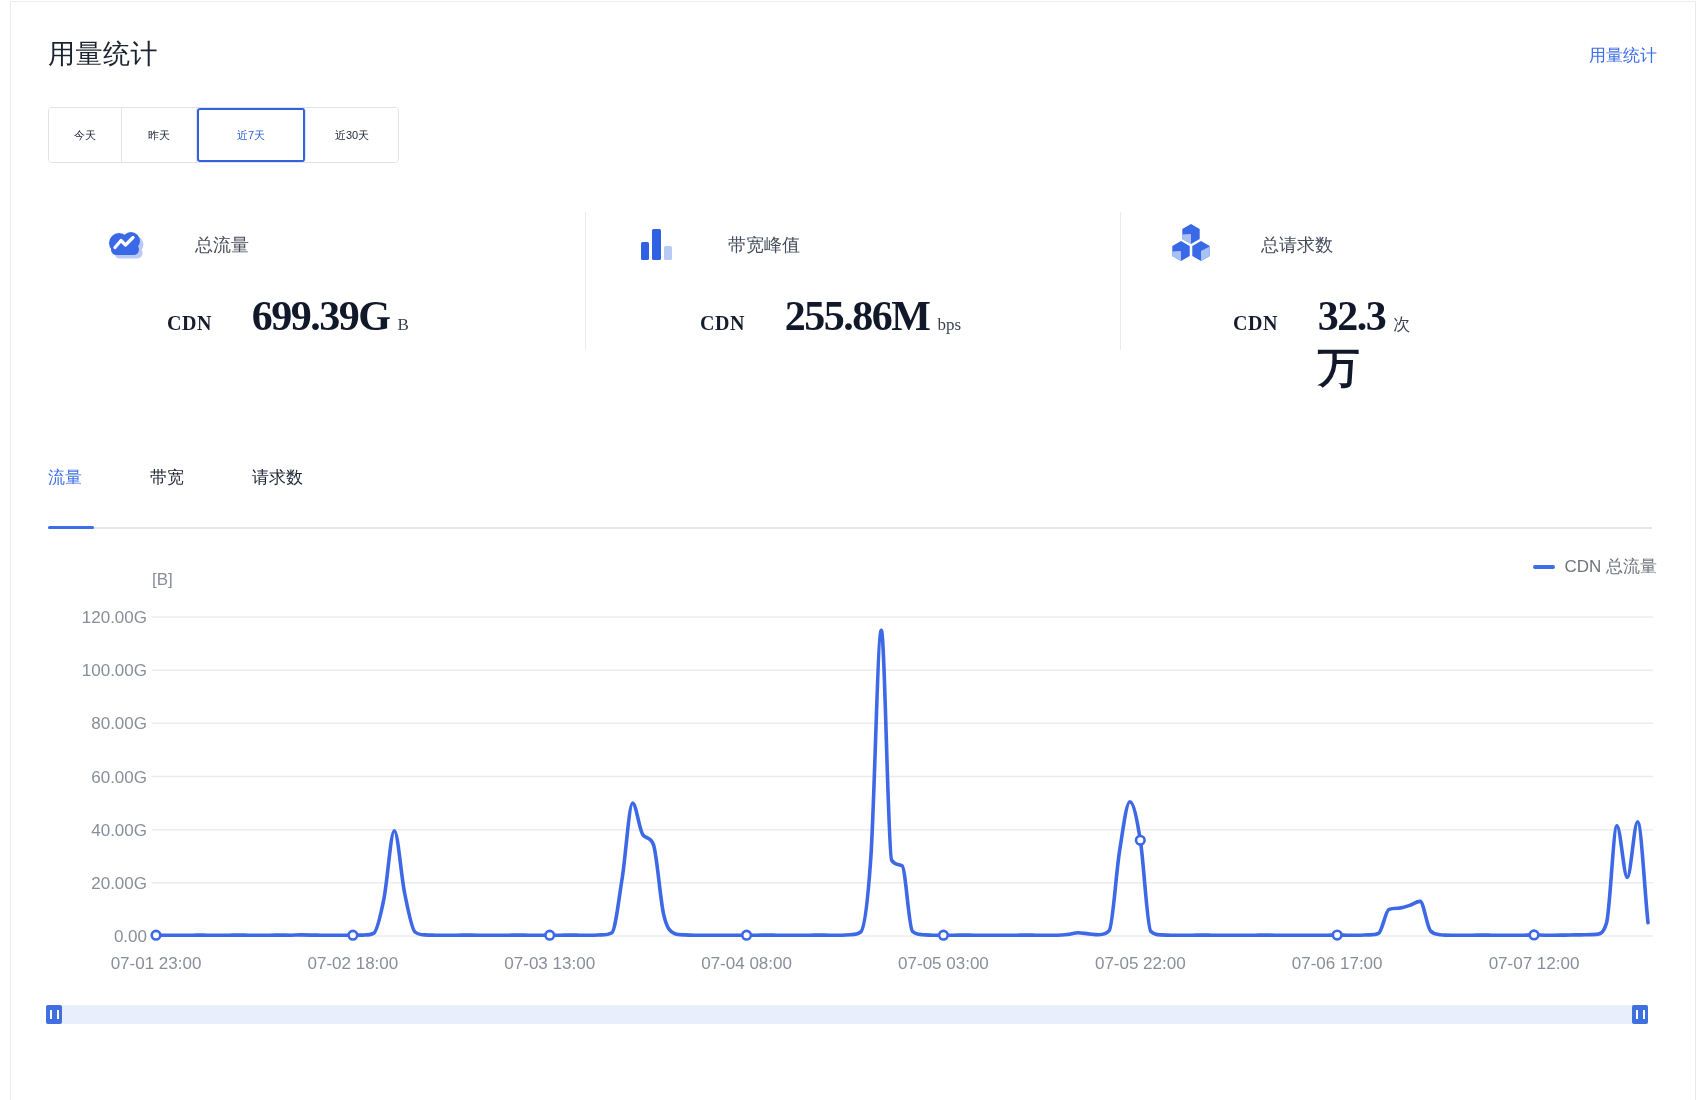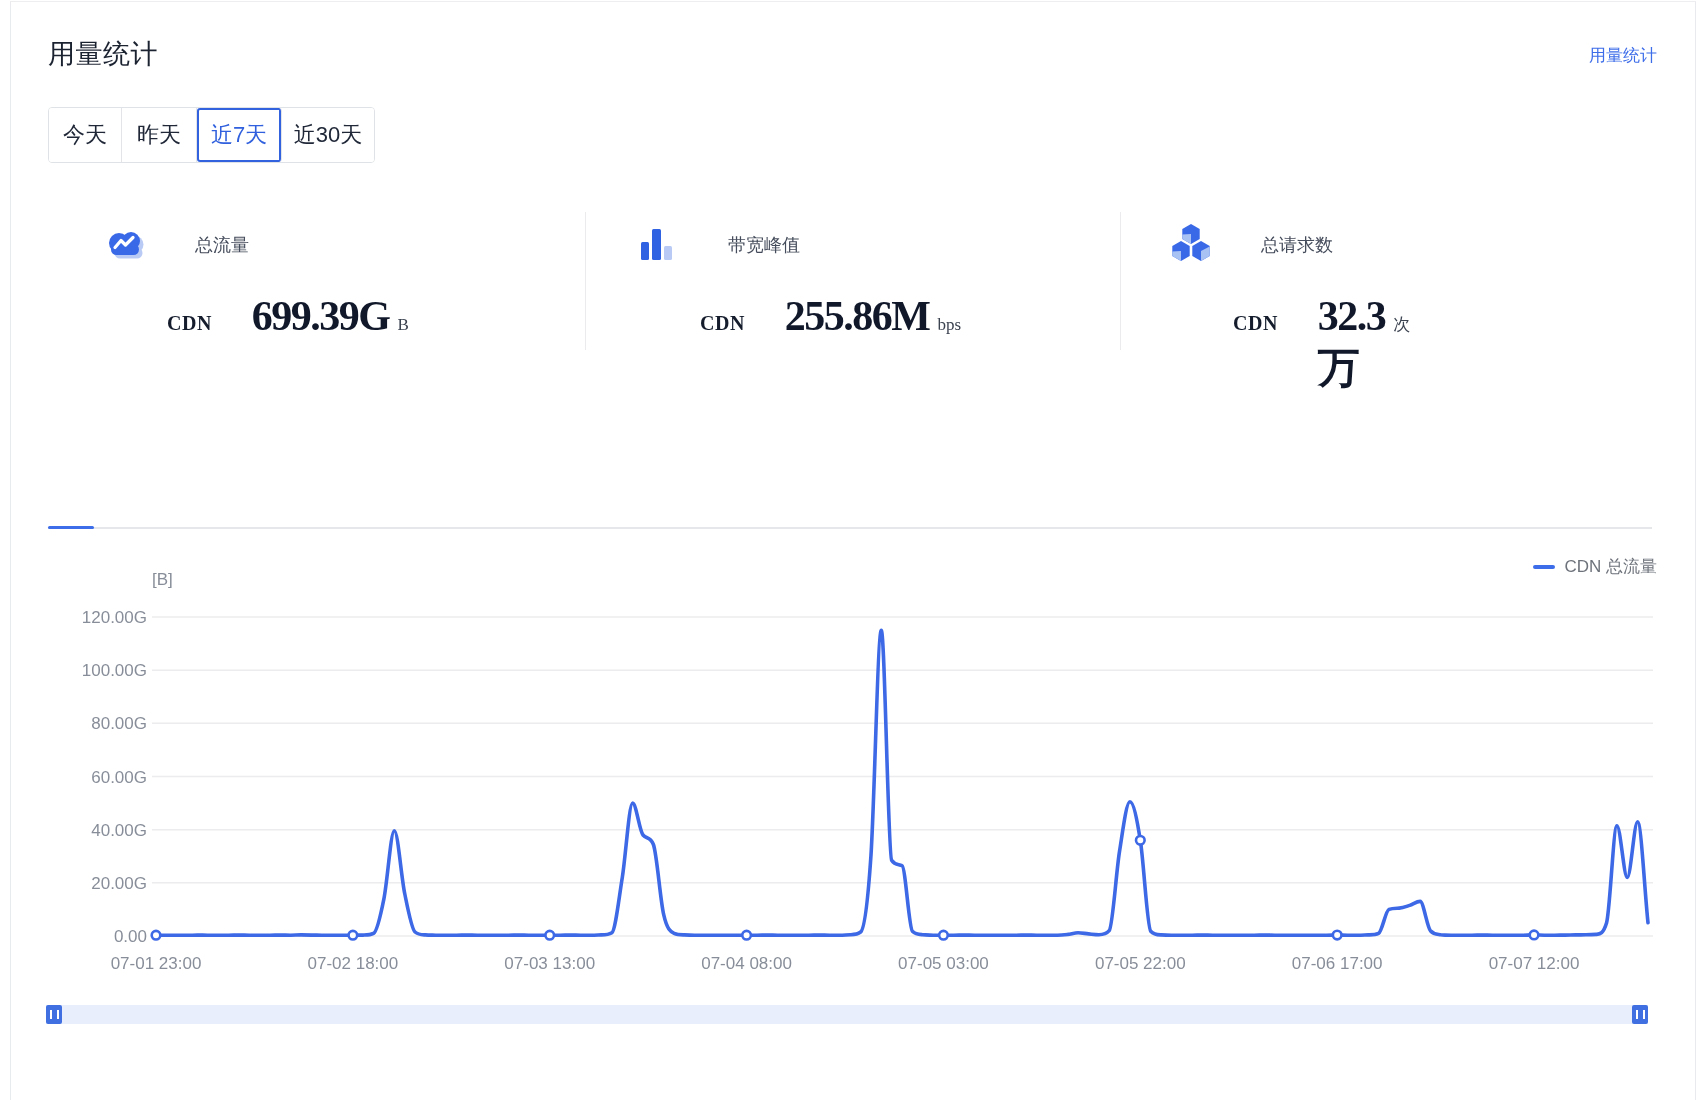--- a/index.html
+++ b/index.html
@@ -6,27 +6,27 @@
   #page{position:relative;width:1706px;height:1100px;background:#fff;overflow:hidden;
         font-family:"Liberation Sans","DejaVu Sans",sans-serif;color:#151d2d;}
   .frame{position:absolute;left:10px;top:1px;width:1684px;height:1099px;
          border-left:1px solid #e9eaee;border-right:1px solid #e9eaee;border-top:1px solid #eeeef1;pointer-events:none;}
   
   .title{position:absolute;left:48px;top:36px;font-size:27px;font-weight:400;color:#1b2230;letter-spacing:.5px;}
   .more-link{position:absolute;right:49px;top:44px;font-size:17px;color:#3d6de9;cursor:pointer;text-decoration:none;}
   
   .rtabs{position:absolute;left:48px;top:107px;height:56px;display:flex;
          border:1px solid #dfe2e6;border-radius:4px;background:#fff;box-sizing:border-box;}
-  .rtab{position:relative;height:54px;line-height:54px;text-align:center;font-size:22px;color:#202838;
+  .rtab{position:relative;height:54px;line-height:54px;text-align:center;font-size:11px;color:#202838;
         background:#fff;border:none;border-right:1px solid #e2e4e8;padding:0;cursor:pointer;
         font-family:inherit;box-sizing:border-box;}
   .rtab:first-child{border-radius:3px 0 0 3px;}
   .rtab:last-child{border-right:none;border-radius:0 3px 3px 0;}
   .rtab.selected{color:#3060dd;box-shadow:inset 0 0 0 2px #3262de;border-radius:3px;z-index:2;}
-  .w1{width:73px}.w2{width:75px}.w3{width:85px}.w4{width:92px}
+  .w1{width:73px}.w2{width:75px}.w3{width:109px}.w4{width:92px}
   
   .stats{position:absolute;left:0;top:0;}
   .vdiv{position:absolute;top:212px;width:1px;height:138px;background:#ebebee;}
   .card{position:absolute;top:222px;}
   .card-head{display:flex;align-items:center;gap:28px;}
   .card-icon{width:46px;height:46px;flex:0 0 46px;}
   .card-label{margin-left:19px;font-size:18px;color:#454c5b;}
   .card-row{display:flex;align-items:baseline;margin-top:24px;padding-left:65px;font-family:Liberation Serif, serif;}
   .card-prefix{font-size:20px;font-weight:600;color:#151d2d;letter-spacing:.5px;}
   .card-value{margin-left:40px;font-size:42px;font-weight:700;color:#10182a;letter-spacing:-1.5px;}
@@ -126,20 +126,25 @@
         <span class="card-label">总请求数</span>
       </div>
       <div class="card-row">
         <span class="card-prefix">CDN</span>
         <span class="card-value">32.3万</span>
         <span class="card-unit">次</span>
       </div>
     </div>
   </div>
 
+  <div class="ctabs">
+    <div class="ctab selected">流量</div>
+    <div class="ctab">带宽</div>
+    <div class="ctab">请求数</div>
+  </div>
   <div class="ctab-divider"></div>
   <div class="ctab-underline"></div>
 
   <div class="legend">
     <span class="legend-dash"></span>
     <span class="legend-text">CDN 总流量</span>
   </div>
 
   <svg id="chart" viewBox="0 540 1706 465">
       <line x1="152" y1="617" x2="1653" y2="617" stroke="#ececee" stroke-width="1.5"></line>

